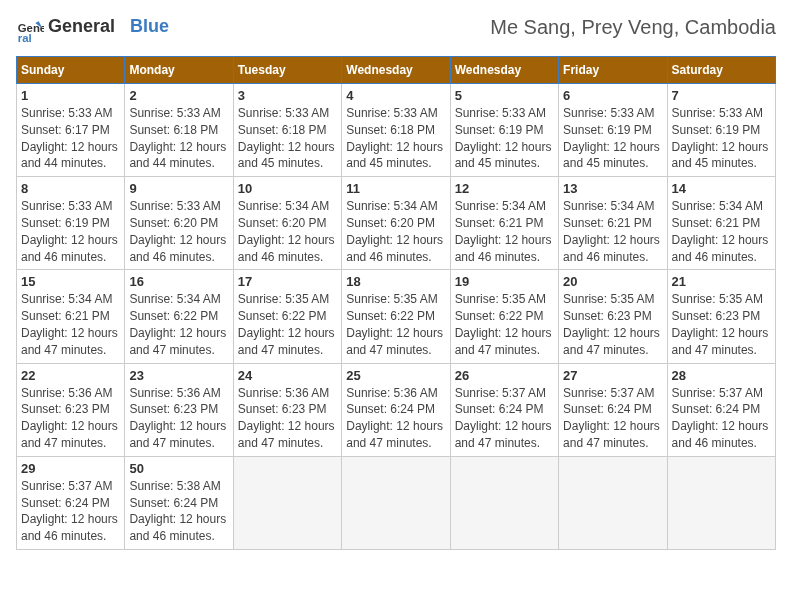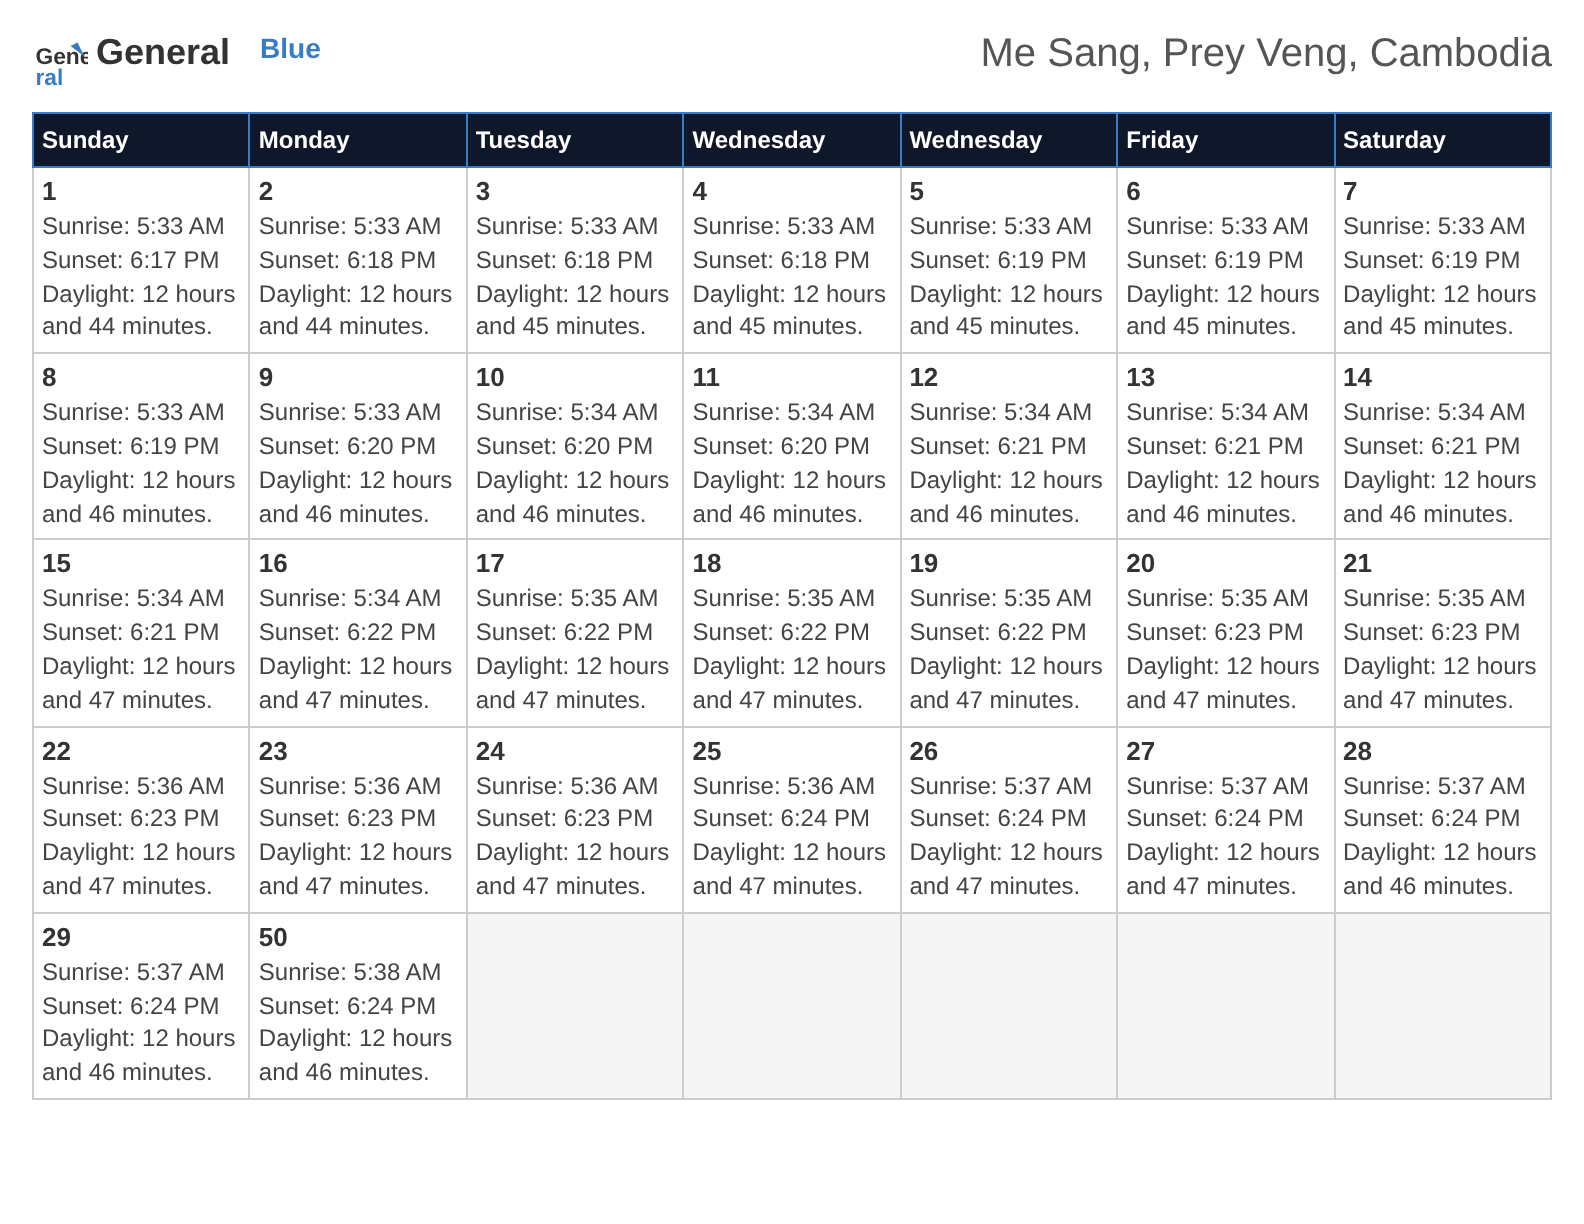--- a/index.html
+++ b/index.html
@@ -35,21 +35,21 @@
     .calendar-subtitle {
       font-size: 20px;
       color: #555;
     }
     .calendar-table {
       width: 100%;
       border-collapse: collapse;
       font-size: 10px;
     }
     .calendar-table th {
-      background-color: #0f172a;
+      background-color: #a16207;
       color: #fff;
       padding: 6px 4px;
       text-align: left;
       font-size: 12px;
       font-weight: bold;
       border: 1px solid #3a7cc1;
     }
     .calendar-table td {
       border: 1px solid #ccc;
       vertical-align: top;
@@ -80,21 +80,21 @@
 <div class="header-area">
   <div class="logo">
     <svg class="logo-icon" viewBox="0 0 32 32">
       <text x="2" y="18" font-size="13" font-weight="bold" fill="#333">Gene</text>
       <text x="2" y="30" font-size="13" font-weight="bold" fill="#3a7cc1">ral</text>
       <polygon points="22,8 30,14 26,6" fill="#3a7cc1"></polygon>
     </svg>
     <div>
       <div style="display:flex; gap:15px;">
         <span style="font-size:18px;font-weight:bold;color:#333;">General</span>
-        <span style="font-size:14px;font-weight:bold;color:#3a7cc1;">Blue</span>
+        <span style="font-size:18px;font-weight:bold;color:#3a7cc1;">Blue</span>
       </div>
     </div>
   </div>
   <div class="title-area">
     <div class="calendar-subtitle">Me Sang, Prey Veng, Cambodia</div>
   </div>
 </div>
 
 <table class="calendar-table">
   <thead>

